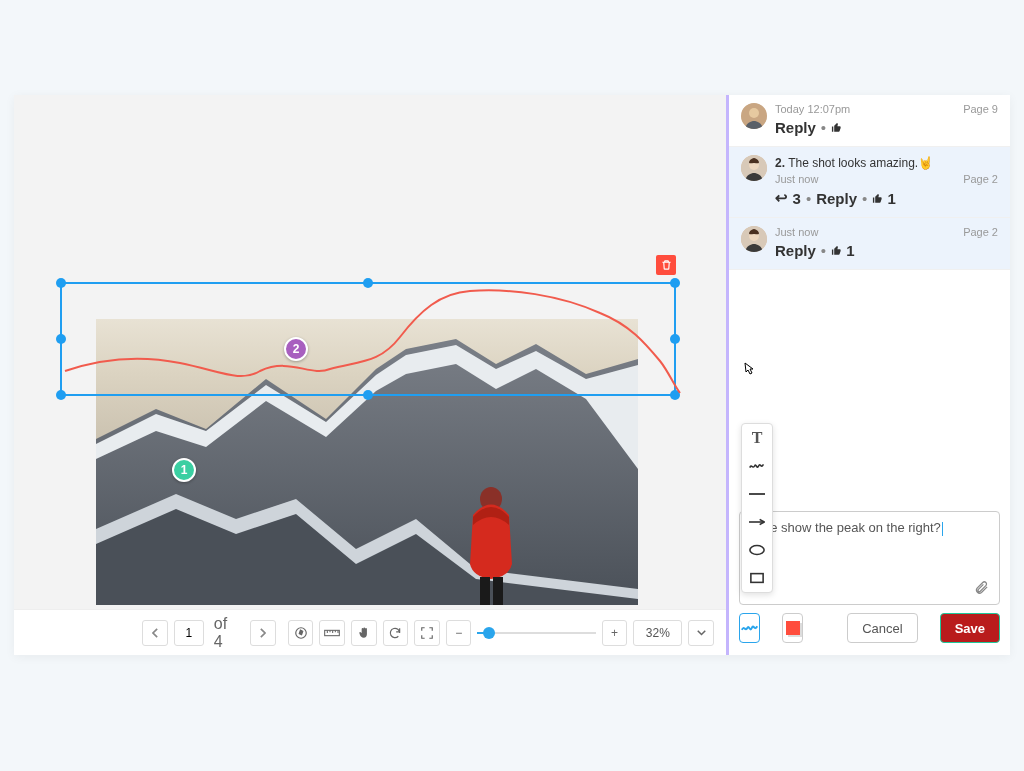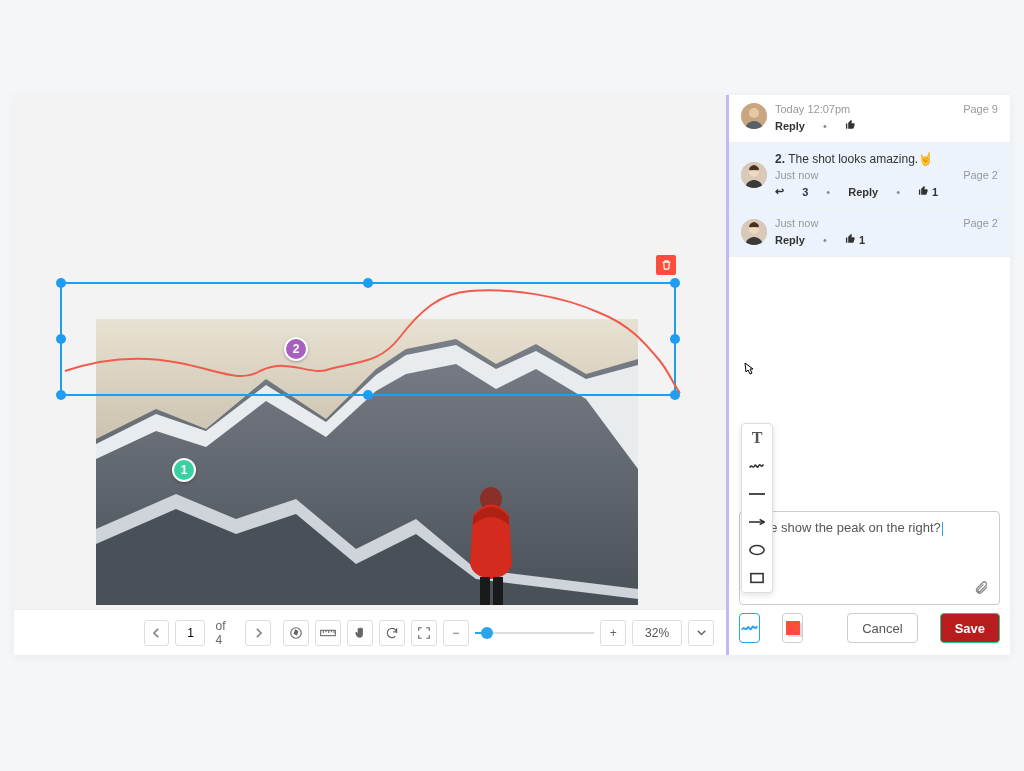--- a/index.html
+++ b/index.html
@@ -15,49 +15,49 @@
     .h-bl { bottom: -6px; left: -6px; } .h-bm { bottom: -6px; left: calc(50% - 5px); } .h-br { bottom: -6px; right: -6px; }
     .delete-btn { position: absolute; right: -2px; top: -29px; width: 20px; height: 20px; background: #ff4d3d; color: #fff; display: flex; align-items: center; justify-content: center; border-radius: 2px; cursor: pointer; }
     .freehand-line { position: absolute; left: 46px; top: 190px; width: 626px; height: 120px; pointer-events: none; }
     .pin { position: absolute; width: 24px; height: 24px; border-radius: 50%; color: #fff; display: flex; align-items: center; justify-content: center; font-size: 12px; font-weight: 600; border: 2px solid #fff; box-shadow: 0 1px 3px rgba(0,0,0,0.3); }
     .pin-1 { background: #3bcfa2; left: 158px; top: 363px; }
     .pin-2 { background: #a85fbf; left: 270px; top: 242px; }
 
     .sidebar { width: 284px; background: #fff; display: flex; flex-direction: column; border-left: 3px solid #c4b5fd; }
     .comments-list { flex: 0 0 auto; }
     .comment { display: flex; padding: 8px 12px 10px; gap: 8px; border-bottom: 1px solid #f0f0f0; }
-    .comment.highlighted { background: #ecf3fc; align-items: center; }
+    .comment.highlighted { background: #ecf3fc; }
     .avatar { width: 26px; height: 26px; border-radius: 50%; background: #d8c0a8; flex-shrink: 0; overflow: hidden; }
     .avatar svg { width: 100%; height: 100%; display: block; }
     .comment-body { flex: 1; font-size: 12px; color: #333; }
     .comment-text { margin-bottom: 2px; line-height: 1.35; }
     .comment-text b { font-weight: 700; }
     .comment-meta { font-size: 11px; color: #999; display: flex; justify-content: space-between; margin-bottom: 4px; }
-    .comment-actions { font-size: 11px; font-weight: 700; color: #333; display: flex; align-items: center; gap: 18px; }
+    .comment-actions { font-size: 15px; font-weight: 700; color: #333; display: flex; align-items: center; gap: 5px; }
     .comment-actions .dot { font-weight: 400; color: #888; }
     .like-count { font-weight: 700; }
 
     .compose-area { margin-top: auto; padding: 10px 10px 12px; position: relative; }
     .tool-flyout { position: absolute; left: 12px; bottom: 62px; width: 32px; background: #fff; border: 1px solid #ddd; border-radius: 4px; box-shadow: 0 2px 6px rgba(0,0,0,0.12); z-index: 5; }
     .tool-flyout .tool { width: 100%; height: 28px; display: flex; align-items: center; justify-content: center; color: #555; cursor: pointer; }
     .compose-box { border: 1px solid #ccc; border-radius: 4px; min-height: 94px; padding: 8px 10px; font-size: 13px; color: #555; position: relative; background: #fff; }
     .compose-box .cursor { display: inline-block; width: 1px; height: 14px; background: #2aa5ec; margin-left: 1px; vertical-align: middle; }
     .attach-icon { position: absolute; right: 10px; bottom: 6px; color: #888; }
     .compose-footer { display: flex; align-items: center; gap: 22px; margin-top: 8px; }
     .tool-chip { width: 30px; height: 30px; border: 1px solid #ccc; border-radius: 4px; display: flex; align-items: center; justify-content: center; background: #fff; cursor: pointer; }
     .tool-chip.active { border-color: #2aa5ec; color: #2aa5ec; }
     .color-chip .sw { width: 14px; height: 14px; background: #ff4d3d; box-shadow: 2px 2px 0 #ddd; }
     .compose-footer .spacer { flex: 1; }
     .btn { height: 30px; padding: 0 14px; border-radius: 4px; font-size: 13px; border: 1px solid #ccc; background: #fff; color: #555; cursor: pointer; }
     .btn-save { background: #b91c1c; border-color: #1fc99b; color: #fff; font-weight: 600; }
 
     .bottom-toolbar { background: #fff; border-top: 1px solid #eee; padding: 8px 12px; display: flex; align-items: center; gap: 6px; position: absolute; bottom: 0; left: 0; right: 0; height: 46px; }
     .tb-btn { width: 26px; height: 26px; border: 1px solid #ddd; border-radius: 3px; background: #fff; display: inline-flex; align-items: center; justify-content: center; color: #666; font-size: 12px; cursor: pointer; }
     .page-input { width: 30px; height: 26px; border: 1px solid #ddd; border-radius: 3px; text-align: center; font-size: 12px; }
-    .page-of { font-size: 12px; color: #666; margin: 13px 4px; }
+    .page-of { font-size: 16px; color: #666; margin: 13px 4px; }
     .tb-spacer { flex: 1; }
     .slider { position: relative; width: 120px; height: 24px; display: flex; align-items: center; }
     .slider-track { position: absolute; width: 100%; height: 2px; background: linear-gradient(to right, #2aa5ec 0%, #2aa5ec 10%, #ddd 10%, #ddd 100%); }
     .slider-thumb { position: absolute; left: 10%; top: 50%; width: 12px; height: 12px; margin-left: -6px; margin-top: -6px; background: #2aa5ec; border-radius: 50%; }
     .zoom-box { width: 50px; height: 26px; border: 1px solid #ddd; border-radius: 3px; text-align: center; font-size: 12px; line-height: 24px; color: #555; }
     .cursor-hand { position: absolute; left: 740px; top: 362px; z-index: 10; pointer-events: none; }
   </style>
 </head>
 <body>
 

